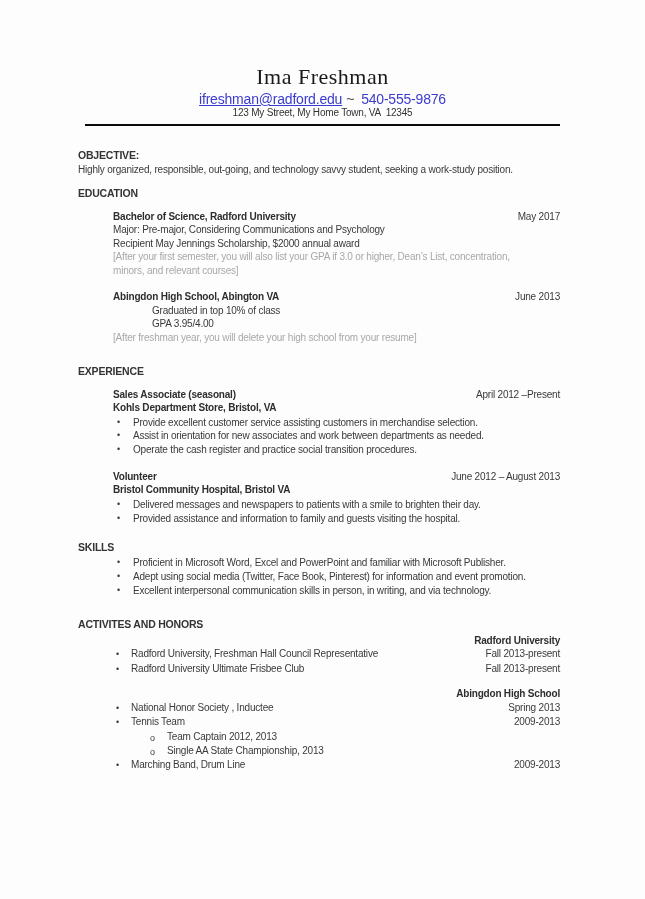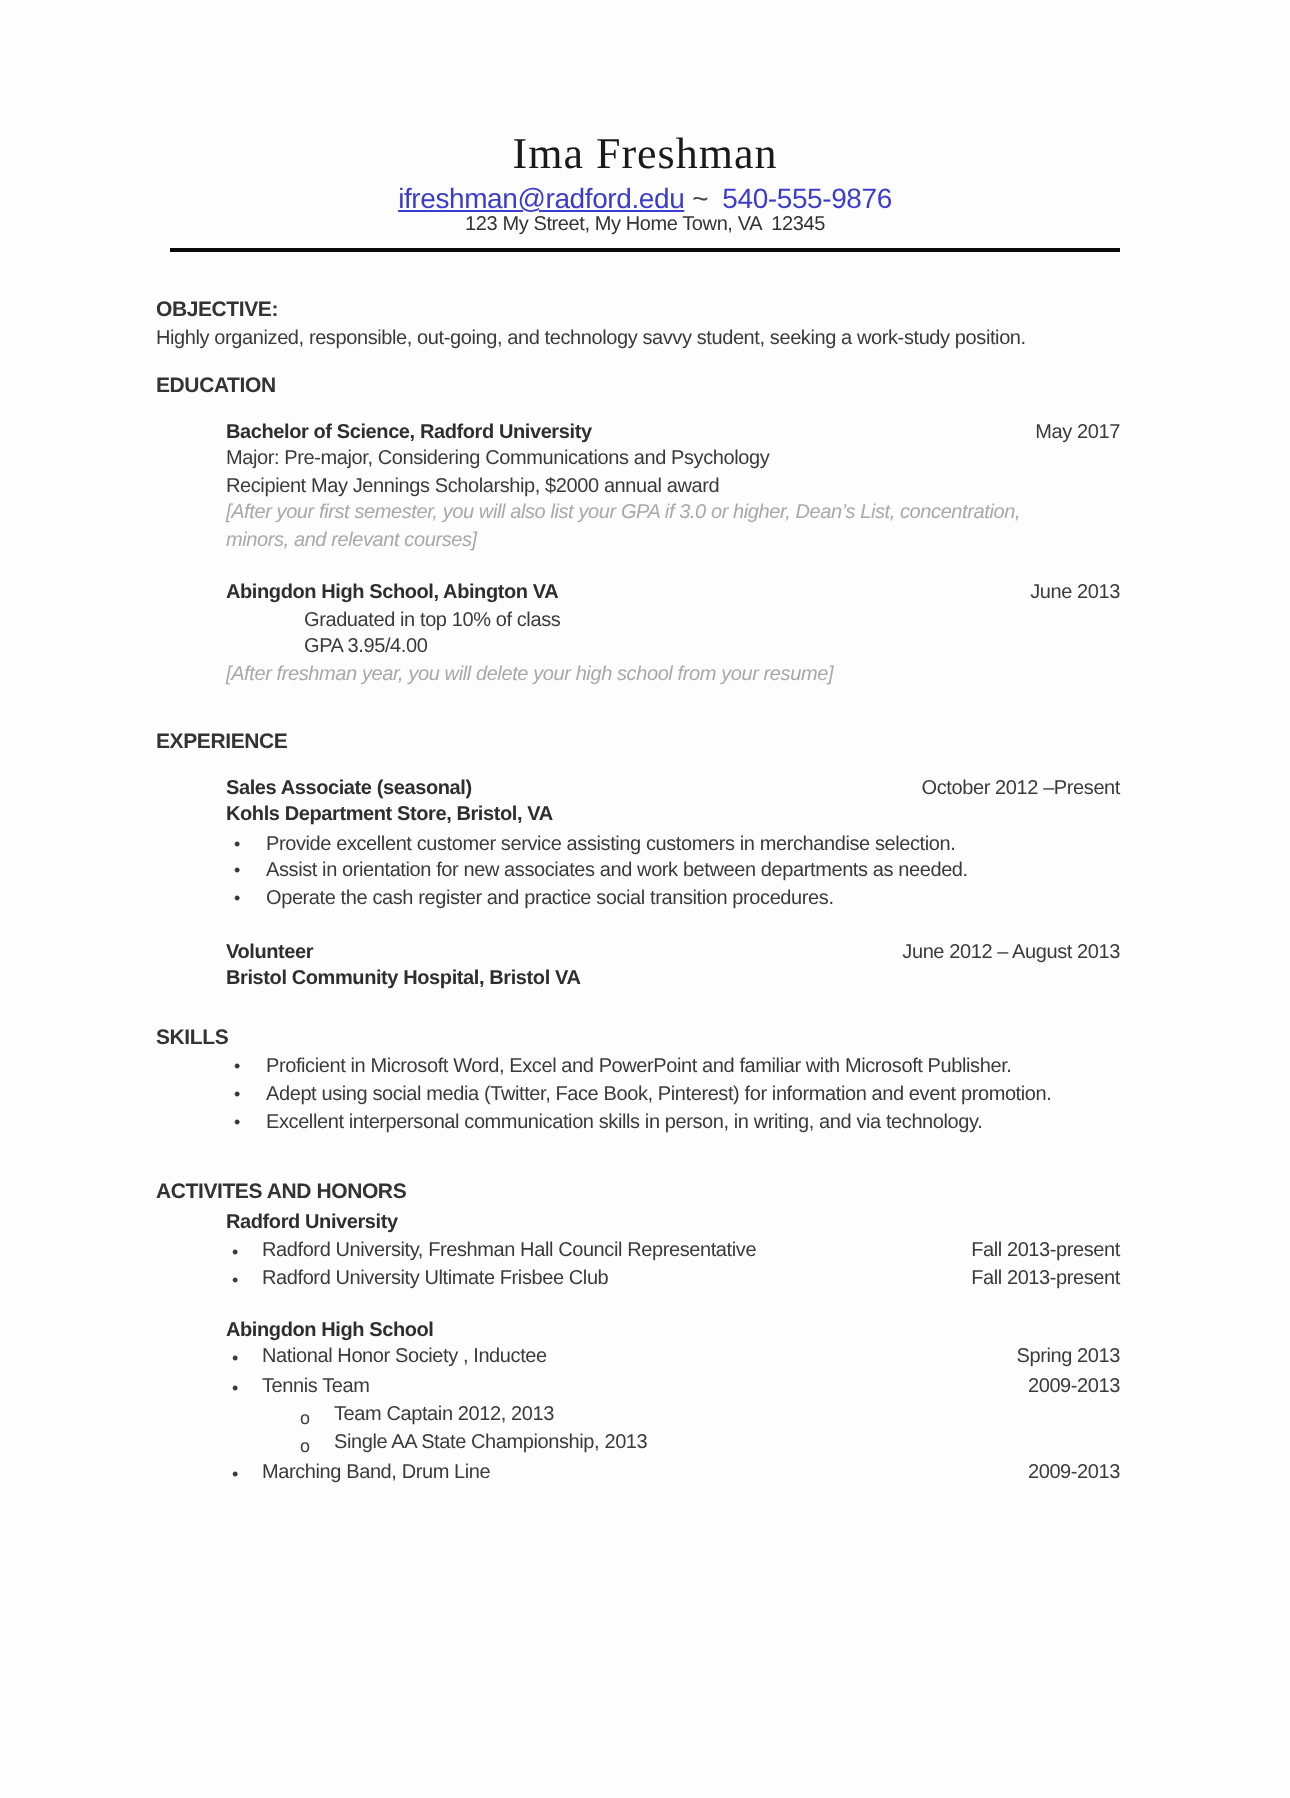--- a/index.html
+++ b/index.html
@@ -72,39 +72,38 @@
   .entry.gap { margin-top: 13px; }
   .rowflex { display: flex; justify-content: space-between; align-items: baseline; line-height: 13.5px; gap: 45px; }
   .etitle { font-weight: bold; color: #2e2e2e; white-space: nowrap; }
   .edate { color: #3a3a3a; white-space: nowrap; flex-shrink: 0; }
   .eline { line-height: 13.5px; white-space: nowrap; }
   .indent2 { padding-left: 39px; }
   .note {
     color: #a8a8a8;
     line-height: 13.5px;
     max-width: 402px;
-    font-style: italic;
   }
   
   ul.bullets { list-style: none; margin: 1px 0 0 0; padding: 0; }
   ul.bullets li {
     position: relative;
     padding-left: 20px;
     line-height: 13.8px;
     white-space: nowrap;
   }
   ul.bullets li::before {
     content: "\2022";
     position: absolute;
     left: 4px;
     top: 0;
     font-size: 9px;
   }
   
-  .group-title { font-weight: bold; color: #2e2e2e; padding-left: 35px; line-height: 13.5px; }
+  .group-title { font-weight: bold; color: #2e2e2e; padding-left: 35px; line-height: 13.5px; text-align: right; }
   .group { margin-top: 2px; }
   .group.gap { margin-top: 11px; }
   .act-row {
     display: flex;
     justify-content: space-between;
     align-items: baseline;
     padding-left: 37px;
     line-height: 14.4px;
     gap: 45px;
   }
@@ -164,36 +163,40 @@
       <div class="eline indent2">Graduated in top 10% of class</div>
       <div class="eline indent2">GPA 3.95/4.00</div>
       <div class="note">[After freshman year, you will delete your high school from your resume]</div>
     </div>
 
     <h2 class="mt-exp">EXPERIENCE</h2>
 
     <div class="entry">
       <div class="rowflex">
         <span class="etitle">Sales Associate (seasonal)</span>
-        <span class="edate">October 2012 –Present</span>
+        <span class="edate">April 2012 –Present</span>
       </div>
       <div class="eline etitle">Kohls Department Store, Bristol, VA</div>
       <ul class="bullets">
         <li>Provide excellent customer service assisting customers in merchandise selection.</li>
         <li>Assist in orientation for new associates and work between departments as needed.</li>
         <li>Operate the cash register and practice social transition procedures.</li>
       </ul>
     </div>
 
     <div class="entry gap">
       <div class="rowflex">
         <span class="etitle">Volunteer</span>
         <span class="edate">June 2012 – August 2013</span>
       </div>
       <div class="eline etitle">Bristol Community Hospital, Bristol VA</div>
+      <ul class="bullets">
+        <li>Delivered messages and newspapers to patients with a smile to brighten their day.</li>
+        <li>Provided assistance and information to family and guests visiting the hospital.</li>
+      </ul>
     </div>
 
     <h2 class="mt-skl">SKILLS</h2>
     <div class="entry" style="margin-top:1px">
       <ul class="bullets">
         <li>Proficient in Microsoft Word, Excel and PowerPoint and familiar with Microsoft Publisher.</li>
         <li>Adept using social media (Twitter, Face Book, Pinterest) for information and event promotion.</li>
         <li>Excellent interpersonal communication skills in person, in writing, and via technology.</li>
       </ul>
     </div>

